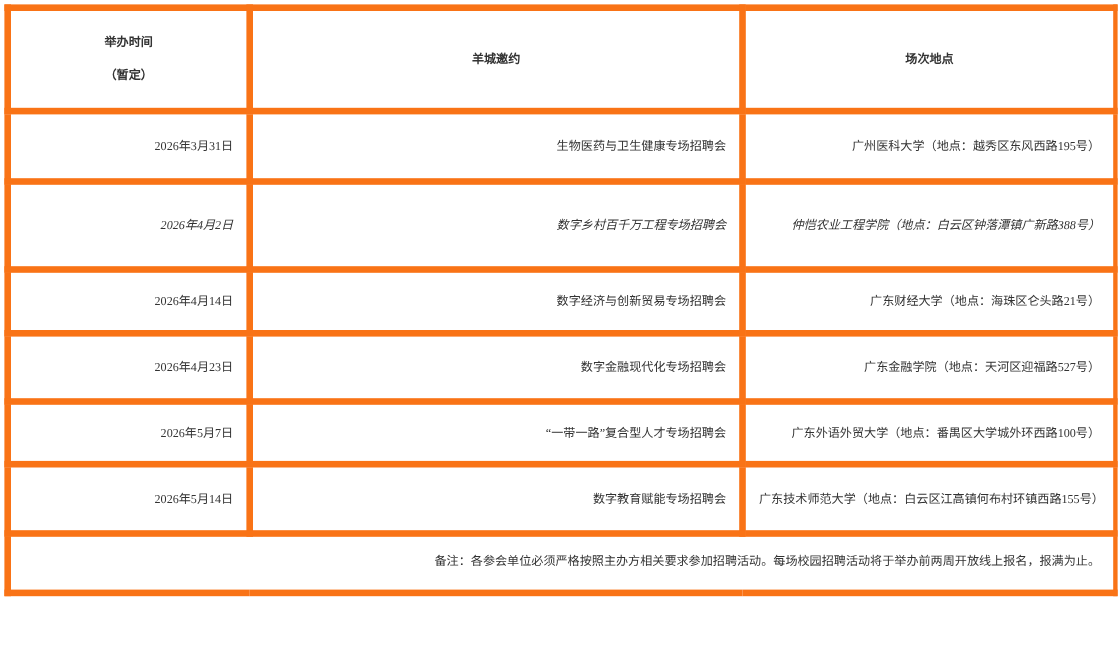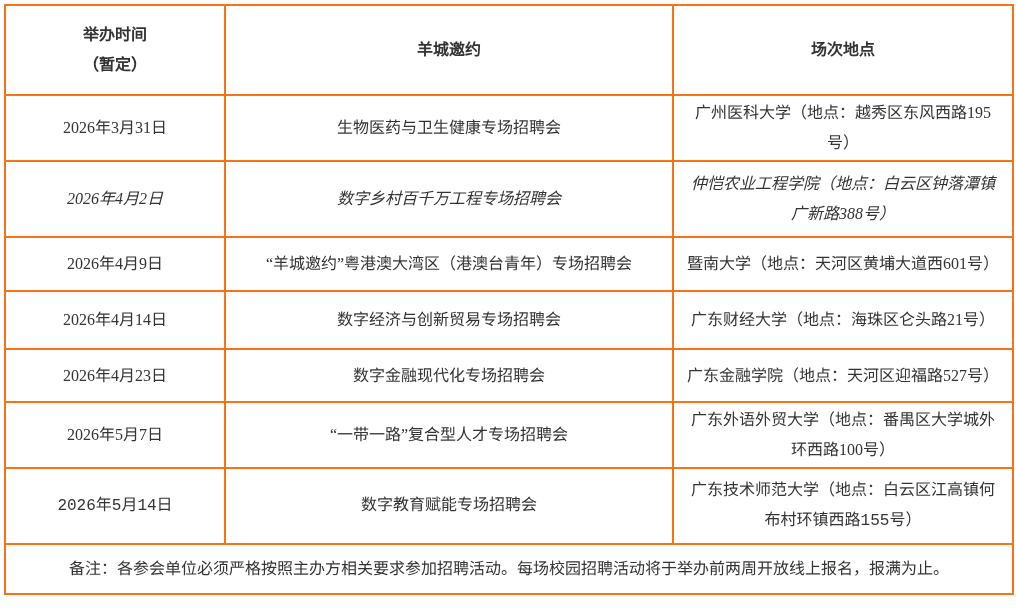--- a/index.html
+++ b/index.html
@@ -21,36 +21,36 @@
     border-collapse: collapse;
     table-layout: fixed;
     width: 1008px;
     border: 2px solid #1a1a1a;
     background: #ffffff;
   }
   col.c-time  { width: 220px; }
   col.c-name  { width: 448px; }
   col.c-venue { width: 340px; }
   th, td {
-    border: 2px solid #f97316;
+    border: 6px solid #f97316;
     padding: 2px 12px;
     vertical-align: middle;
-    font-size: 16px;
+    font-size: 11px;
     line-height: 30px;
     color: #333333;
     overflow: hidden;
     word-break: break-all;
   }
   th {
     font-weight: bold;
     text-align: center;
     height: 84px;
   }
   td {
-    text-align: center;
+    text-align: right;
     font-weight: normal;
   }
   tbody tr:nth-child(1) td { height: 54px; }
   tbody tr:nth-child(2) td { height: 70px; font-style: italic; }
   tbody tr:nth-child(3) td { height: 48px; }
   tbody tr:nth-child(4) td { height: 52px; }
   tbody tr:nth-child(5) td { height: 47px; }
   tbody tr:nth-child(6) td { height: 53px; }
   tbody tr:nth-child(7) td { height: 70px; font-family: Liberation Mono, monospace; }
   tbody tr:nth-child(8) td { height: 74px; }
@@ -81,25 +81,20 @@
         <td>2026年3月31日</td>
         <td>生物医药与卫生健康专场招聘会</td>
         <td>广州医科大学（地点：越秀区东风西路195号）</td>
       </tr>
       <tr>
         <td>2026年4月2日</td>
         <td>数字乡村百千万工程专场招聘会</td>
         <td>仲恺农业工程学院（地点：白云区钟落潭镇广新路388号）</td>
       </tr>
       <tr>
-        <td>2026年4月9日</td>
-        <td>“羊城邀约”粤港澳大湾区（港澳台青年）专场招聘会</td>
-        <td>暨南大学（地点：天河区黄埔大道西601号）</td>
-      </tr>
-      <tr>
         <td>2026年4月14日</td>
         <td>数字经济与创新贸易专场招聘会</td>
         <td>广东财经大学（地点：海珠区仑头路21号）</td>
       </tr>
       <tr>
         <td>2026年4月23日</td>
         <td>数字金融现代化专场招聘会</td>
         <td>广东金融学院（地点：天河区迎福路527号）</td>
       </tr>
       <tr>

